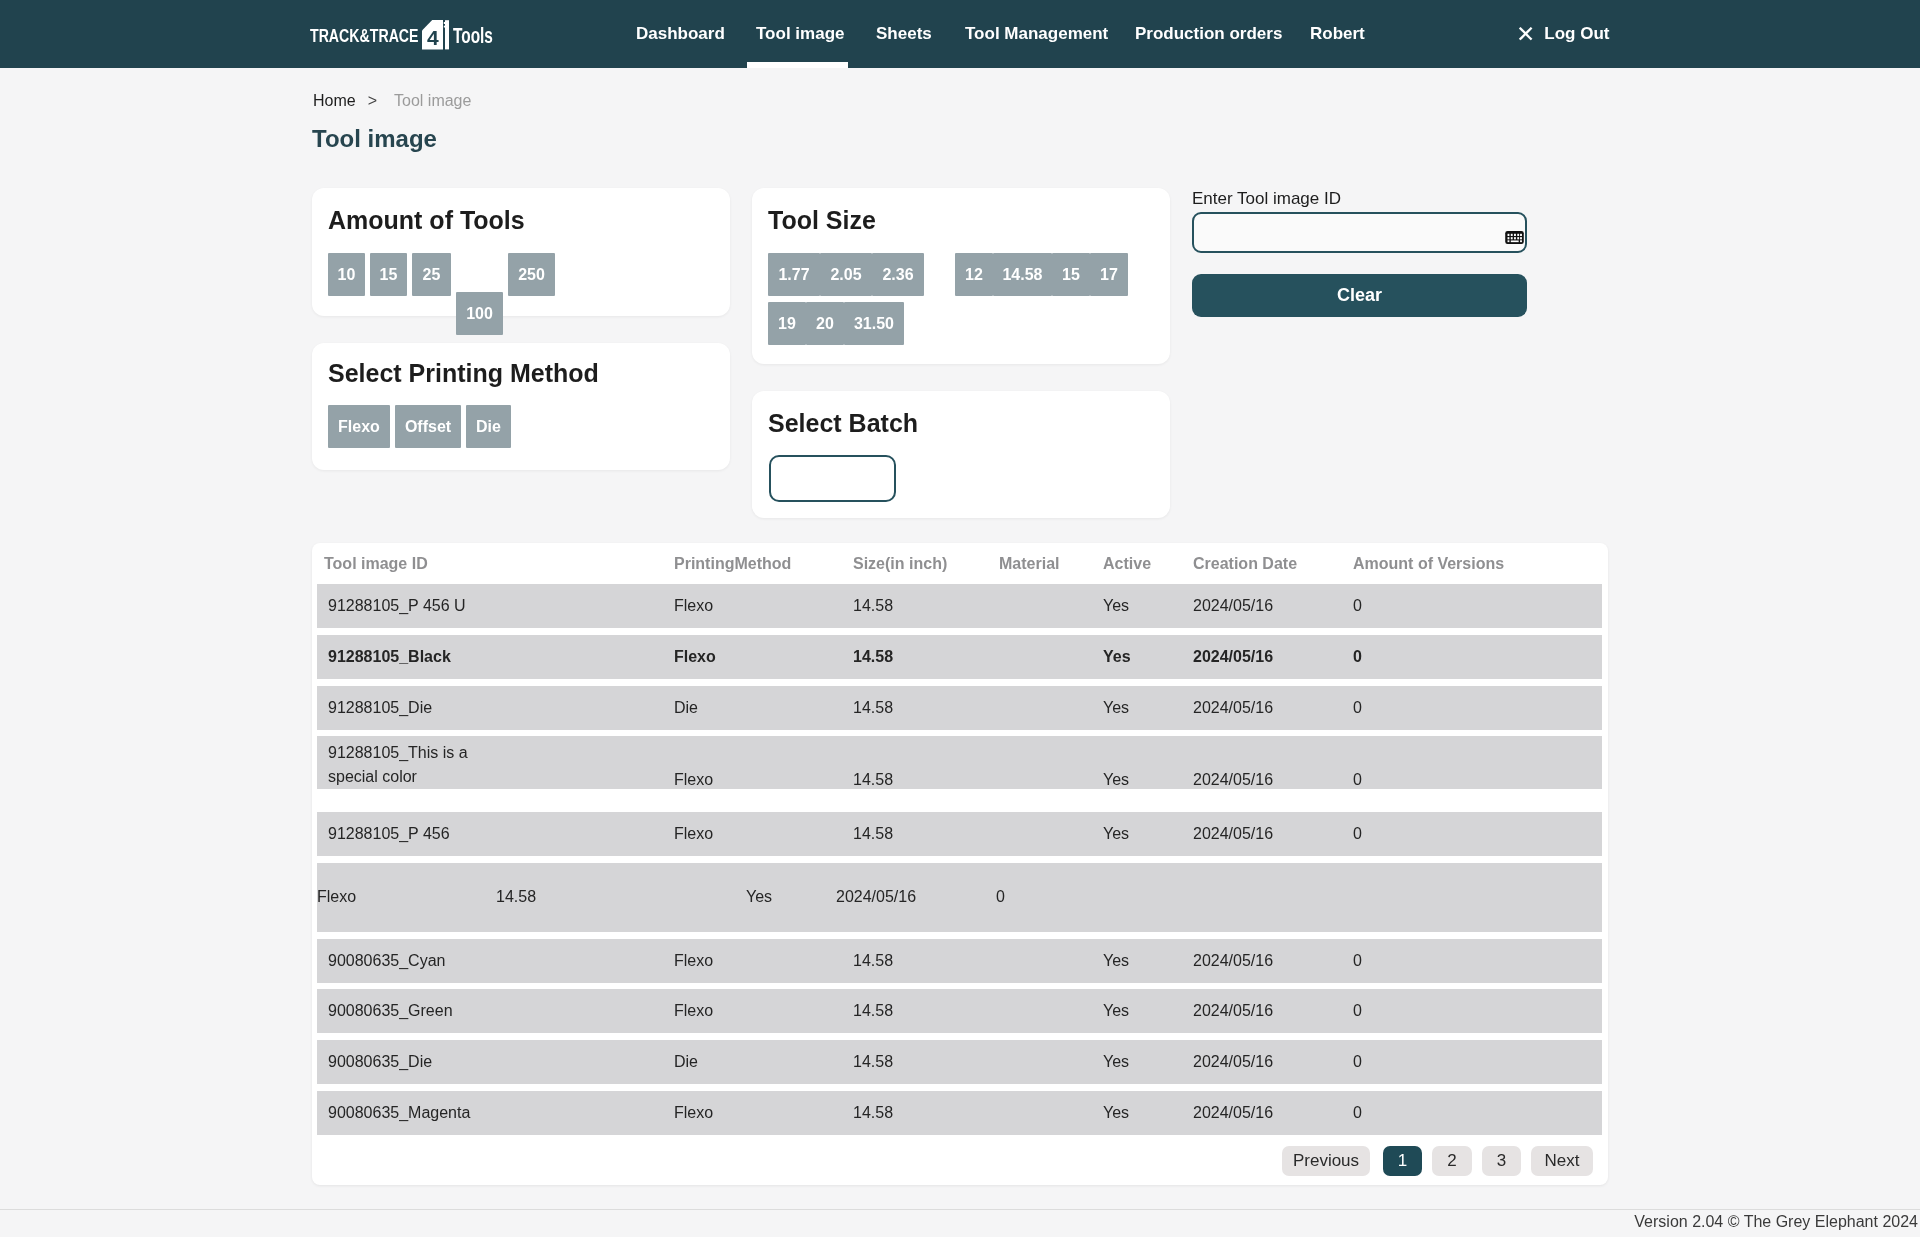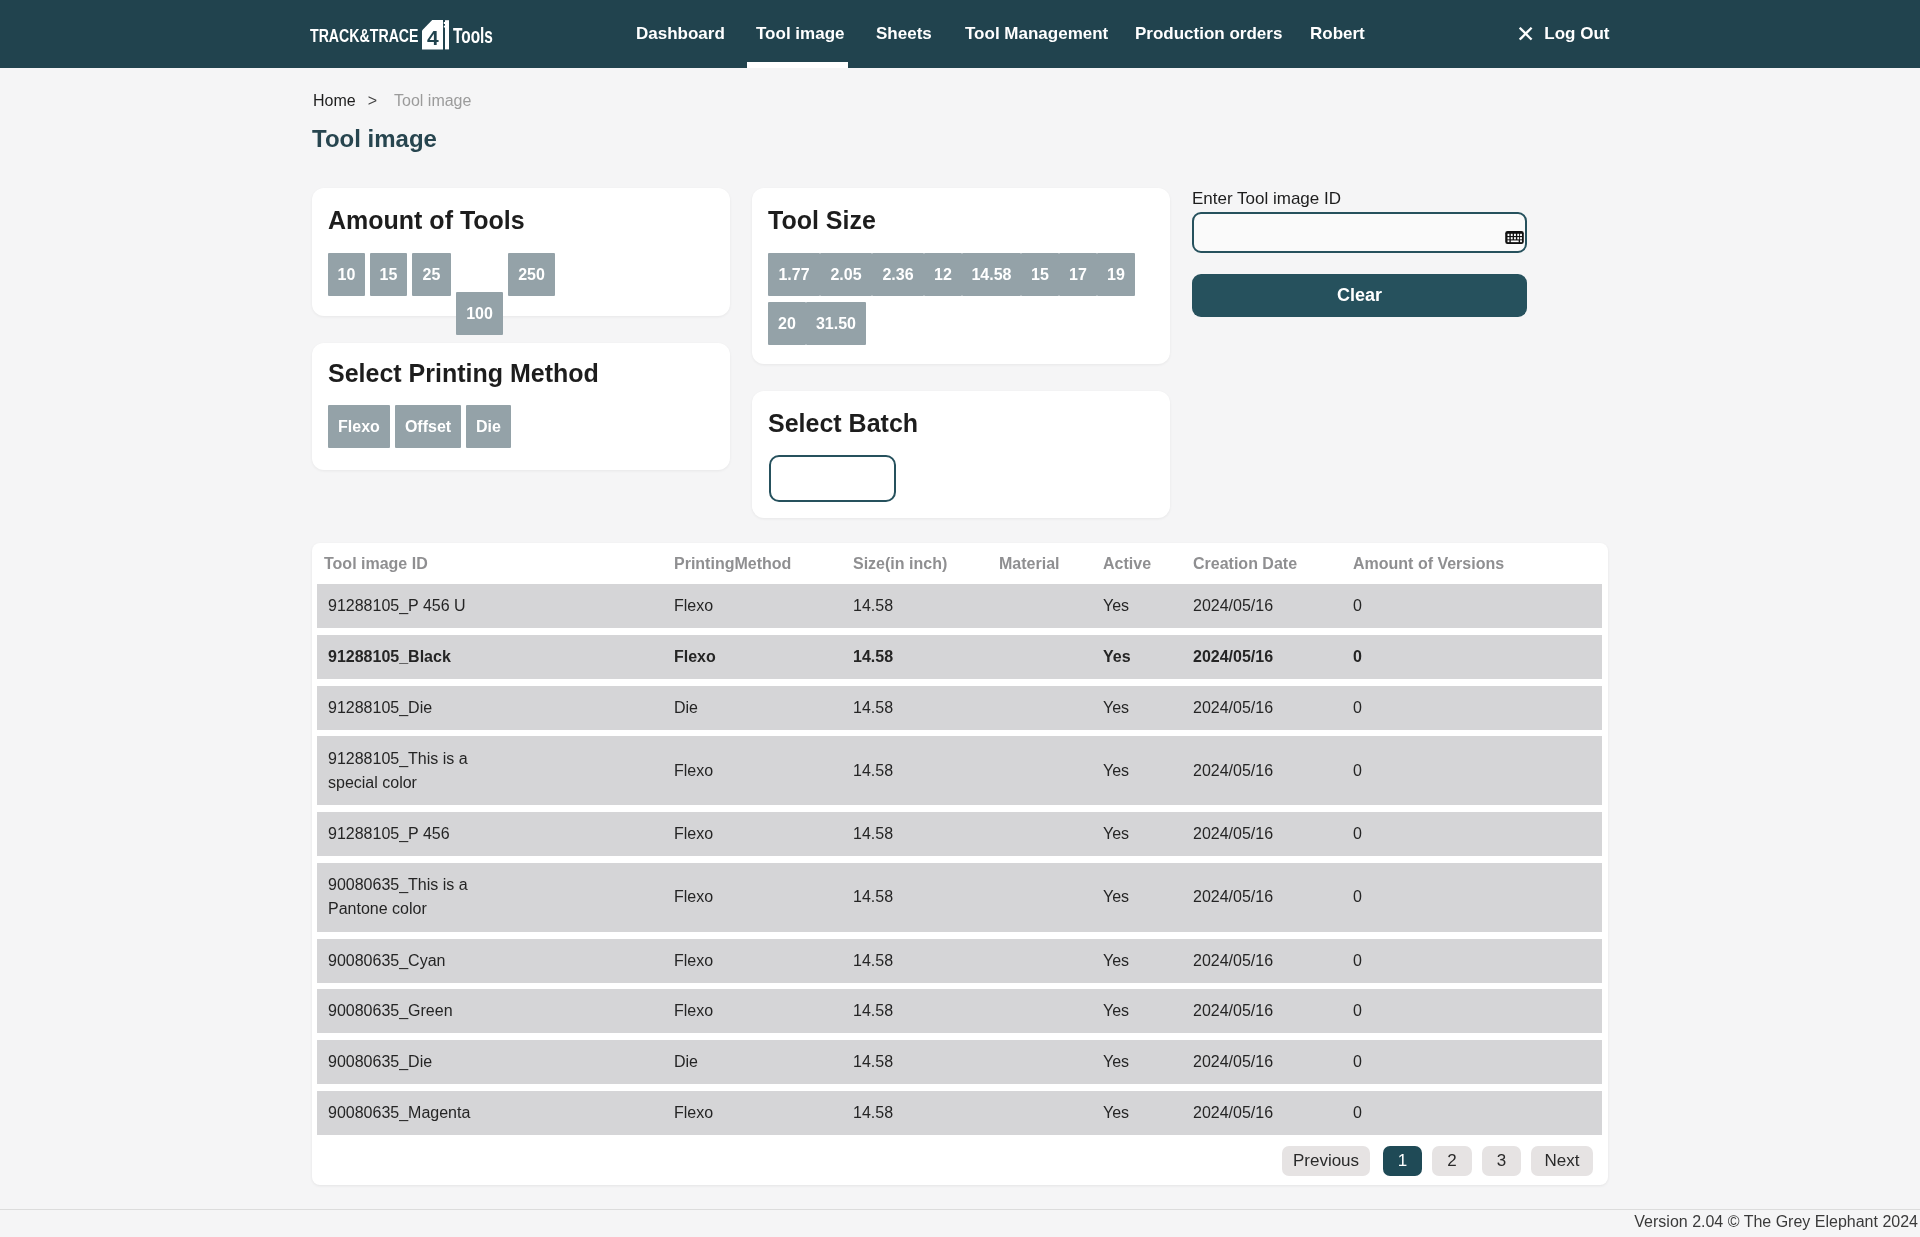--- a/index.html
+++ b/index.html
@@ -100,21 +100,21 @@
     <div class="gbtn" style="width:45px;">Die</div>
   </div>
 </div>
 
 <div class="card" style="left:752px; top:188px; width:418px; height:176px;">
   <h2 style="top:18px;">Tool Size</h2>
   <div style="position:absolute; left:16px; top:65px; width:390px; display:flex; flex-wrap:wrap; gap:6px 0;">
     <div class="gbtn" style="width:52px;">1.77</div>
     <div class="gbtn" style="width:52px;">2.05</div>
     <div class="gbtn" style="width:52px;">2.36</div>
-    <div class="gbtn" style="width:38px;">12</div>
+    <div class="gbtn" style="width:38px;margin-left:31px;">12</div>
     <div class="gbtn" style="width:59px;">14.58</div>
     <div class="gbtn" style="width:38px;">15</div>
     <div class="gbtn" style="width:38px;">17</div>
     <div class="gbtn" style="width:38px;">19</div>
     <div class="gbtn" style="width:38px;">20</div>
     <div class="gbtn" style="width:60px;">31.50</div>
   </div>
 </div>
 
 <div class="card" style="left:752px; top:391px; width:418px; height:127px;">
@@ -175,40 +175,39 @@
     </div>
   <div class="trow" style="top:142.6px; height:44px;">
       <div class="c1">91288105_Die</div>
       <div class="c2">Die</div>
       <div class="c3">14.58</div>
       <div class="c4"></div>
       <div class="c5">Yes</div>
       <div class="c6">2024/05/16</div>
       <div class="c7">0</div>
     </div>
-  <div class="trow" style="top:193.3px; height:69px;">
+  <div class="trow" style="top:193.3px; height:53px;align-items:flex-end;">
       <div class="c1" style="line-height:24px;">91288105_This is a<br>special color</div>
       <div class="c2">Flexo</div>
       <div class="c3">14.58</div>
       <div class="c4"></div>
       <div class="c5">Yes</div>
       <div class="c6">2024/05/16</div>
       <div class="c7">0</div>
     </div>
   <div class="trow" style="top:269.1px; height:44px;">
       <div class="c1">91288105_P 456</div>
       <div class="c2">Flexo</div>
       <div class="c3">14.58</div>
       <div class="c4"></div>
       <div class="c5">Yes</div>
       <div class="c6">2024/05/16</div>
       <div class="c7">0</div>
     </div>
   <div class="trow" style="top:319.9px; height:69px;">
-      <div class="c1" style="line-height:24px;">90080635_This is a<br>Pantone color</div>
       <div class="c2">Flexo</div>
       <div class="c3">14.58</div>
       <div class="c4"></div>
       <div class="c5">Yes</div>
       <div class="c6">2024/05/16</div>
       <div class="c7">0</div>
     </div>
   <div class="trow" style="top:395.6px; height:44px;">
       <div class="c1">90080635_Cyan</div>
       <div class="c2">Flexo</div>

